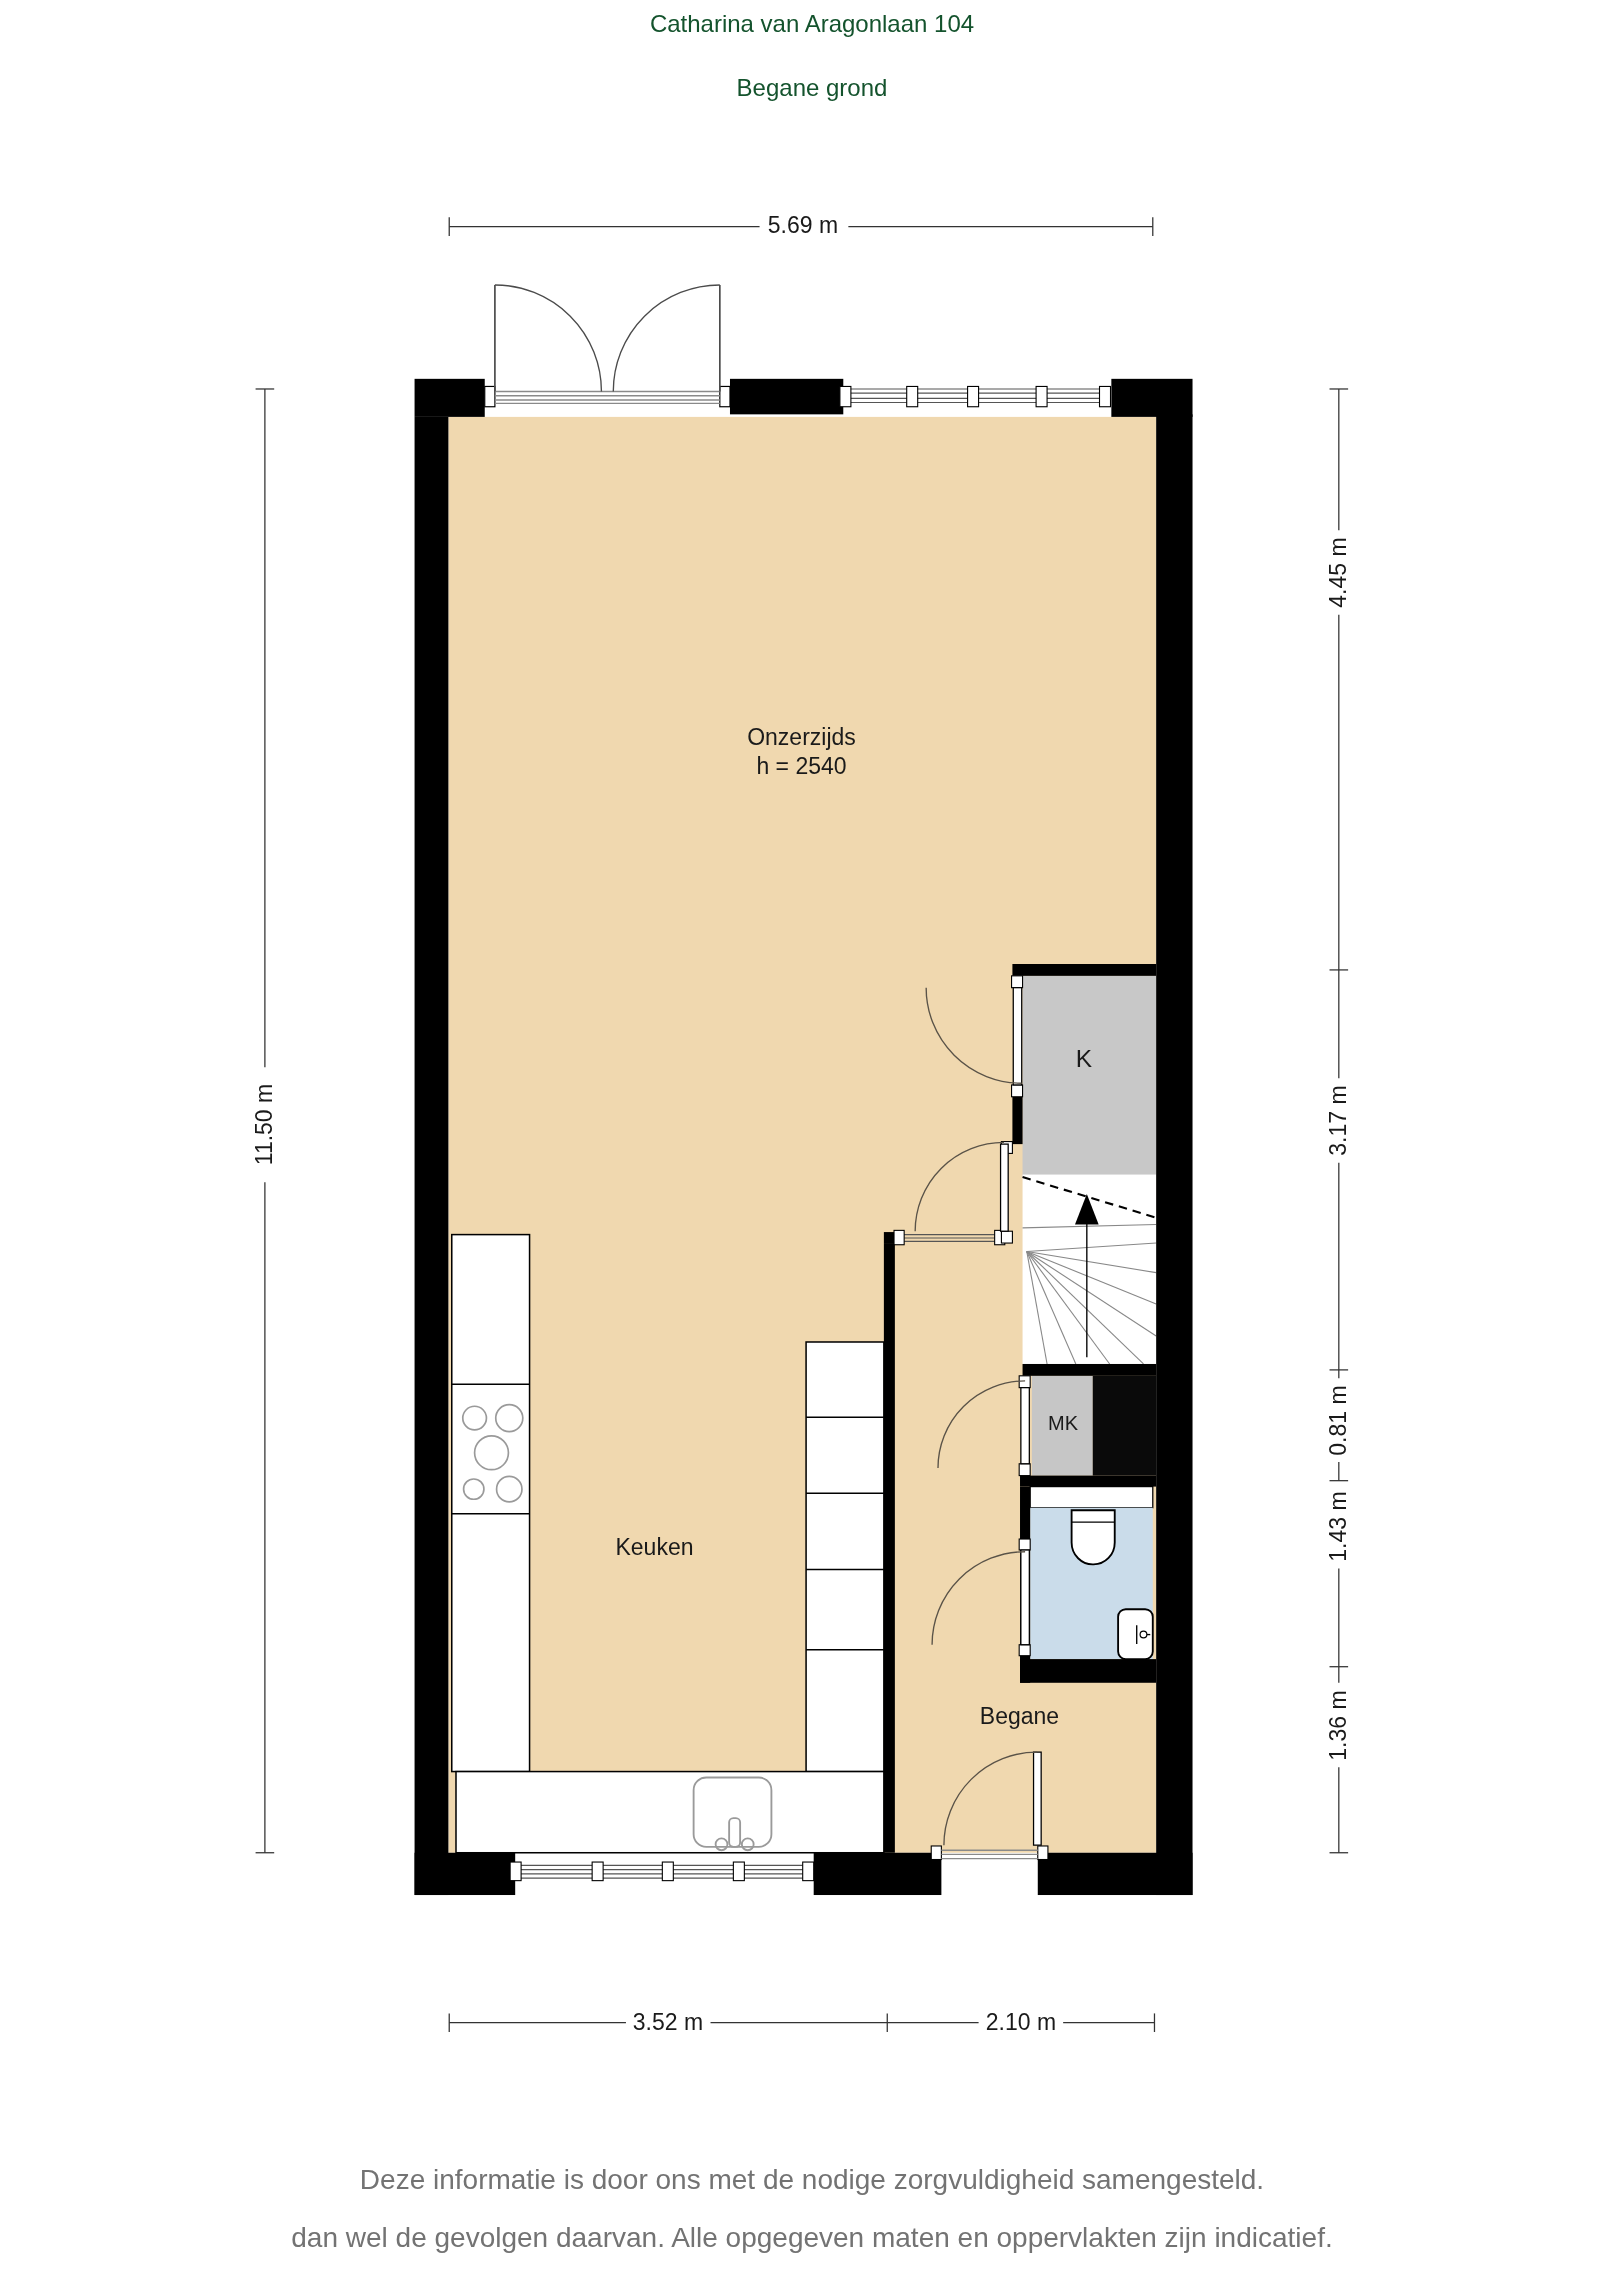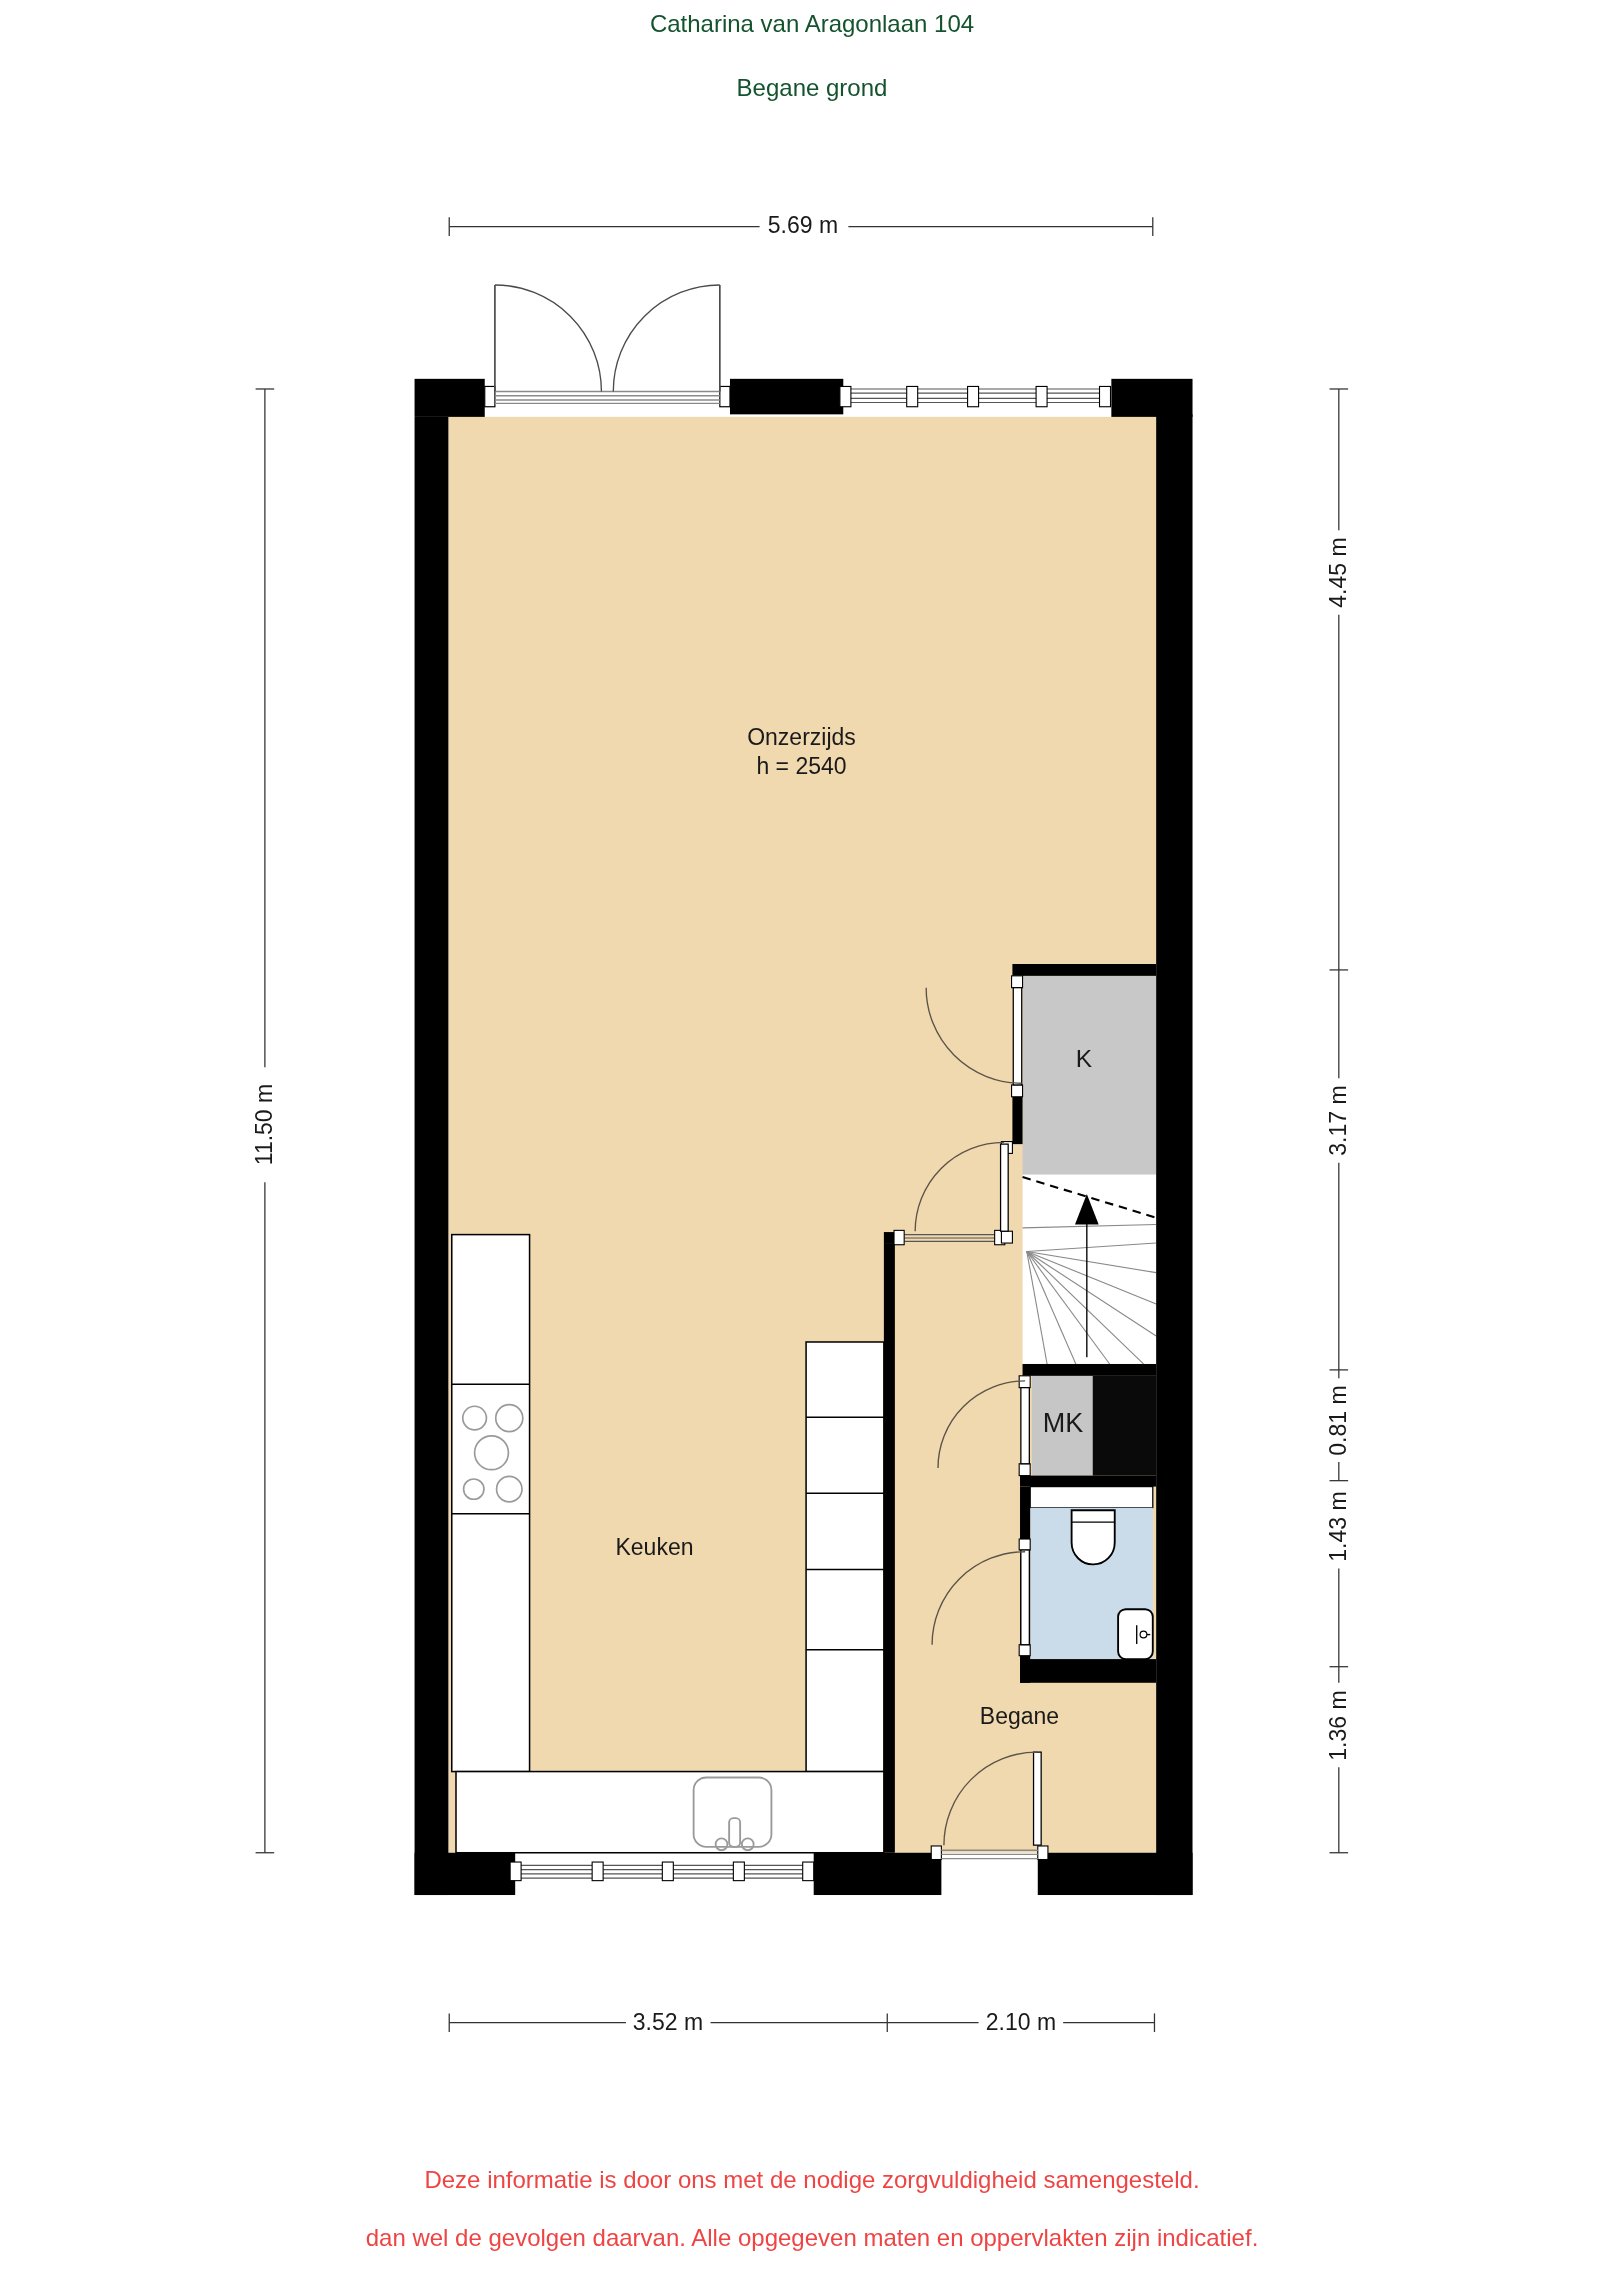--- a/index.html
+++ b/index.html
@@ -4,21 +4,21 @@
 <style>
   html,body{margin:0;padding:0;background:#ffffff;}
   #canvas{position:relative;width:1624px;height:2295px;background:#ffffff;
           font-family:"Liberation Sans", sans-serif;color:#1a1a1a;overflow:hidden;}
   .lbl{position:absolute;font-size:23px;line-height:27px;text-align:center;
        color:#1a1a1a;white-space:nowrap;}
   .vlbl{transform:rotate(-90deg);}
   .title-line{position:absolute;left:8.5px;width:1607px;text-align:center;
        font-size:24px;line-height:28px;color:#14532d;}
   .footer-line{position:absolute;left:8.5px;width:1607px;text-align:center;
-       font-size:24px;line-height:29px;color:#ef4444;}
+       font-size:28px;line-height:29px;color:#737373;}
   svg{position:absolute;left:0;top:0;}
 </style>
 </head>
 <body>
 
 <div id="canvas">
 
   <div class="title-line" style="top:10px;">Catharina van Aragonlaan 104</div>
   <div class="title-line" style="top:38px;margin-top:36px;">Begane grond</div>
 
@@ -245,21 +245,21 @@
       <line x1="1049" y1="2381" x2="1049" y2="2403"></line>
       <line x1="1365" y1="2381" x2="1365" y2="2403"></line>
     </g>
   </svg>
 
   <div class="lbl" style="left:717px;top:724px;width:169px;">Onzerzijds</div>
   <div class="lbl" style="left:717px;top:753px;width:169px;">h = 2540</div>
   <div class="lbl" style="left:570px;top:1534px;width:169px;">Keuken</div>
   <div class="lbl" style="left:935px;top:1703px;width:169px;">Begane</div>
   <div class="lbl" style="left:1050px;top:1045px;width:68px;font-size:24.5px;">K</div>
-  <div class="lbl" style="left:1029px;top:1410px;width:68px;font-size:27px;">MK</div>
+  <div class="lbl" style="left:1029px;top:1410px;width:68px;font-size:20px;">MK</div>
 
   <div class="lbl" style="left:744px;top:212px;width:118px;">5.69 m</div>
   <div class="lbl vlbl" style="left:214px;top:1111px;width:101px;">11.50 m</div>
   <div class="lbl vlbl" style="left:1288px;top:559px;width:101px;">4.45 m</div>
   <div class="lbl vlbl" style="left:1288px;top:1107px;width:101px;">3.17 m</div>
   <div class="lbl vlbl" style="left:1288px;top:1407px;width:101px;">0.81 m</div>
   <div class="lbl vlbl" style="left:1288px;top:1513px;width:101px;">1.43 m</div>
   <div class="lbl vlbl" style="left:1288px;top:1712px;width:101px;">1.36 m</div>
   <div class="lbl" style="left:609px;top:2009px;width:118px;">3.52 m</div>
   <div class="lbl" style="left:962px;top:2009px;width:118px;">2.10 m</div>

